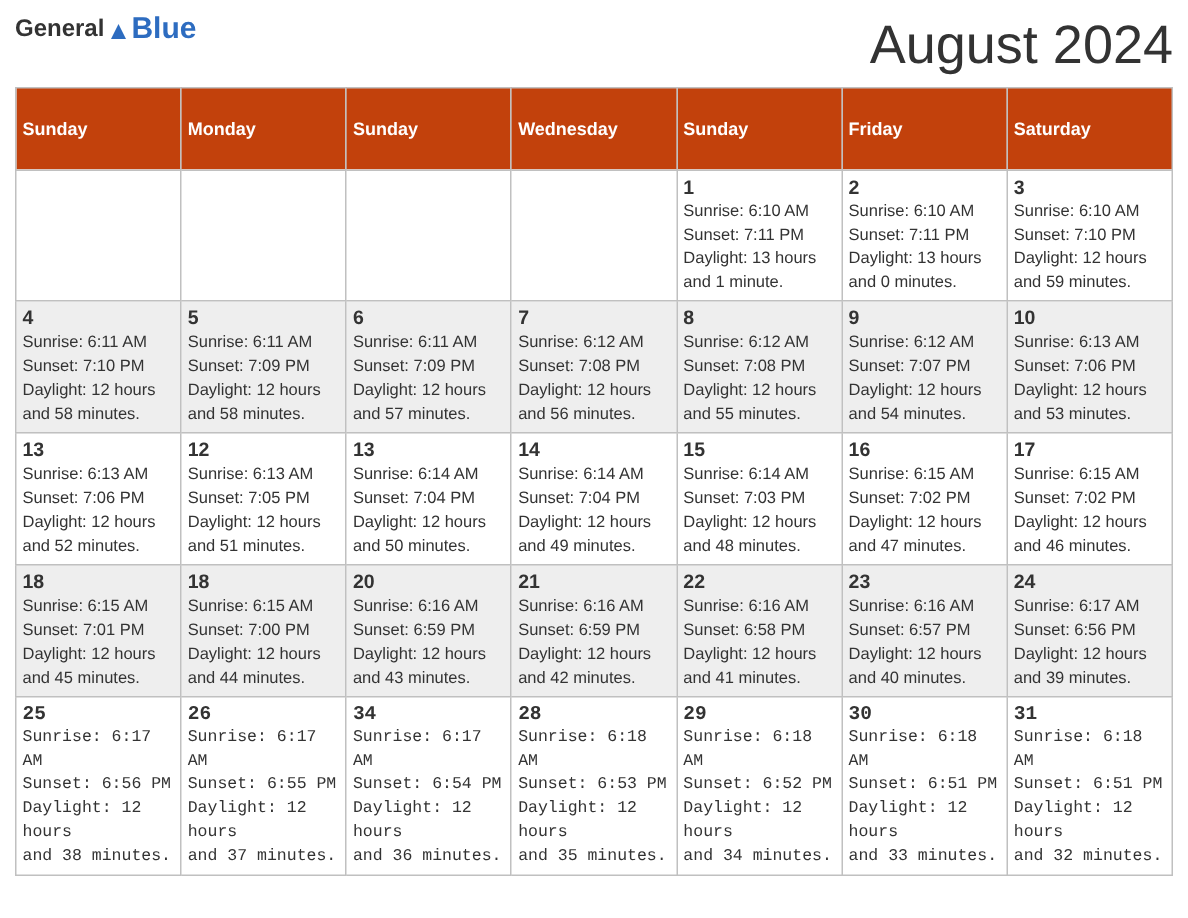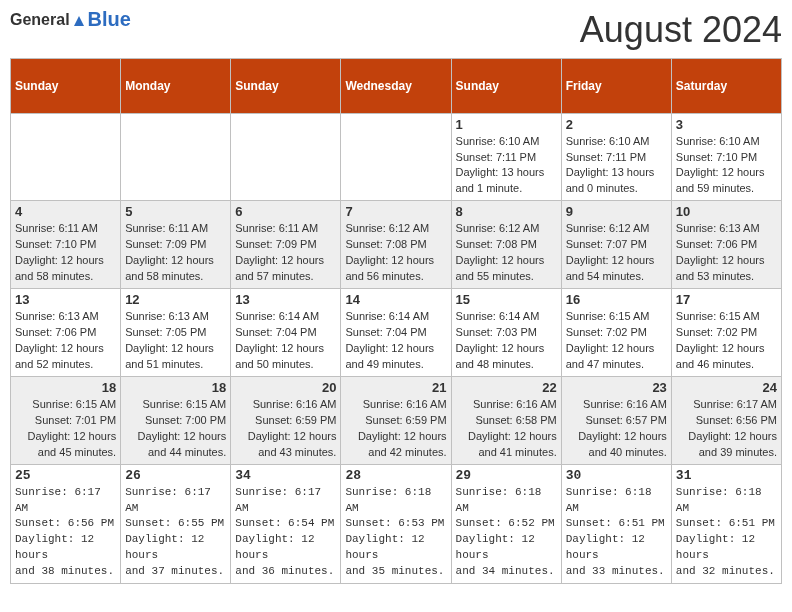--- a/index.html
+++ b/index.html
@@ -77,21 +77,21 @@
     }
     .calendar tbody tr:nth-child(odd) td {
       background: #ffffff;
     }
     .calendar tbody tr:nth-child(even) td {
       background: #f0f0f0;
     }
     .row1 td { background: #ffffff !important; }
     .row2 td { background: #eeeeee !important; }
     .row3 td { background: #ffffff !important; }
-    .row4 td { background: #eeeeee !important; text-align: right; }
+    .row4 td { background: #eeeeee !important; }
     .row5 td { background: #ffffff !important; font-family: Liberation Mono, monospace; }
     .empty-cell { background: #ffffff !important; }
   </style>
 </head>
 <body>
 
 <div class="header">
   <div class="logo">
   <div style="display:flex;flex-direction:row;line-height:1.15;">
     <div style="display:flex;align-items:center;gap:0;">

